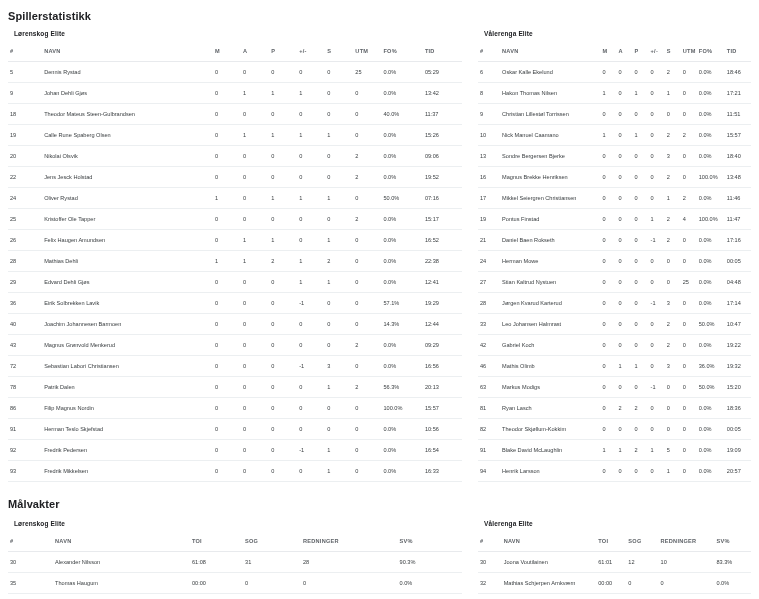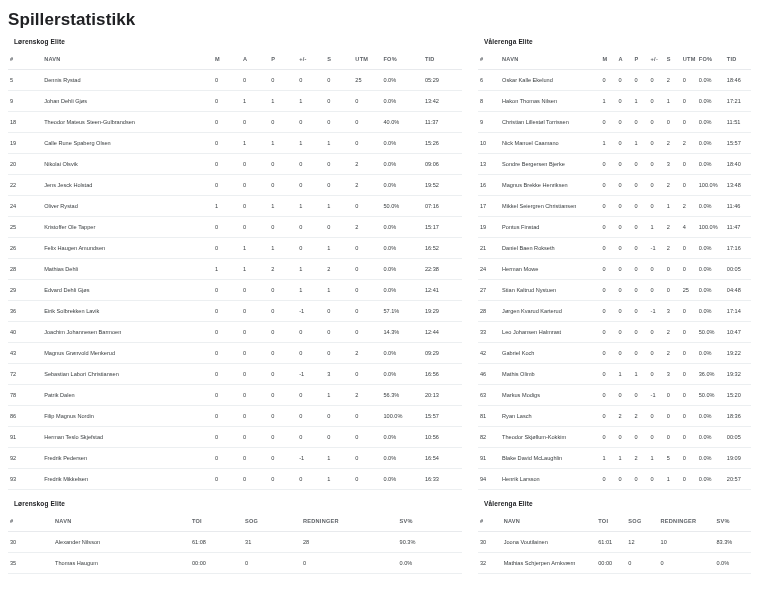--- a/index.html
+++ b/index.html
@@ -15,21 +15,21 @@
     color: #3c4043;
     overflow: hidden;
     position: relative;
   }
   .page {
     width: 759px;
     padding: 0;
     box-sizing: border-box;
   }
   .section-title {
-    font-size: 17px;
+    font-size: 11px;
     font-weight: bold;
     color: #202124;
     margin: 0;
     padding: 10px 0 0 8px;
     letter-spacing: 0.1px;
   }
   .section-title.secondary {
     padding-top: 16px;
   }
   .columns {
@@ -667,20 +667,21 @@
               <td>0</td>
               <td>0.0%</td>
               <td>20:57</td>
             </tr>
           </tbody>
       </table>
     </div>
 
   </div>
 
+  <h2 class="section-title secondary">Målvakter</h2>
 
   <div class="columns">
 
     <div class="col col-left goalie-block">
       <div class="team-name">Lørenskog Elite</div>
       <table class="stats goalies">
         <colgroup>
           <col class="g-num">
             <col class="g-name">
             <col class="g-toi">

